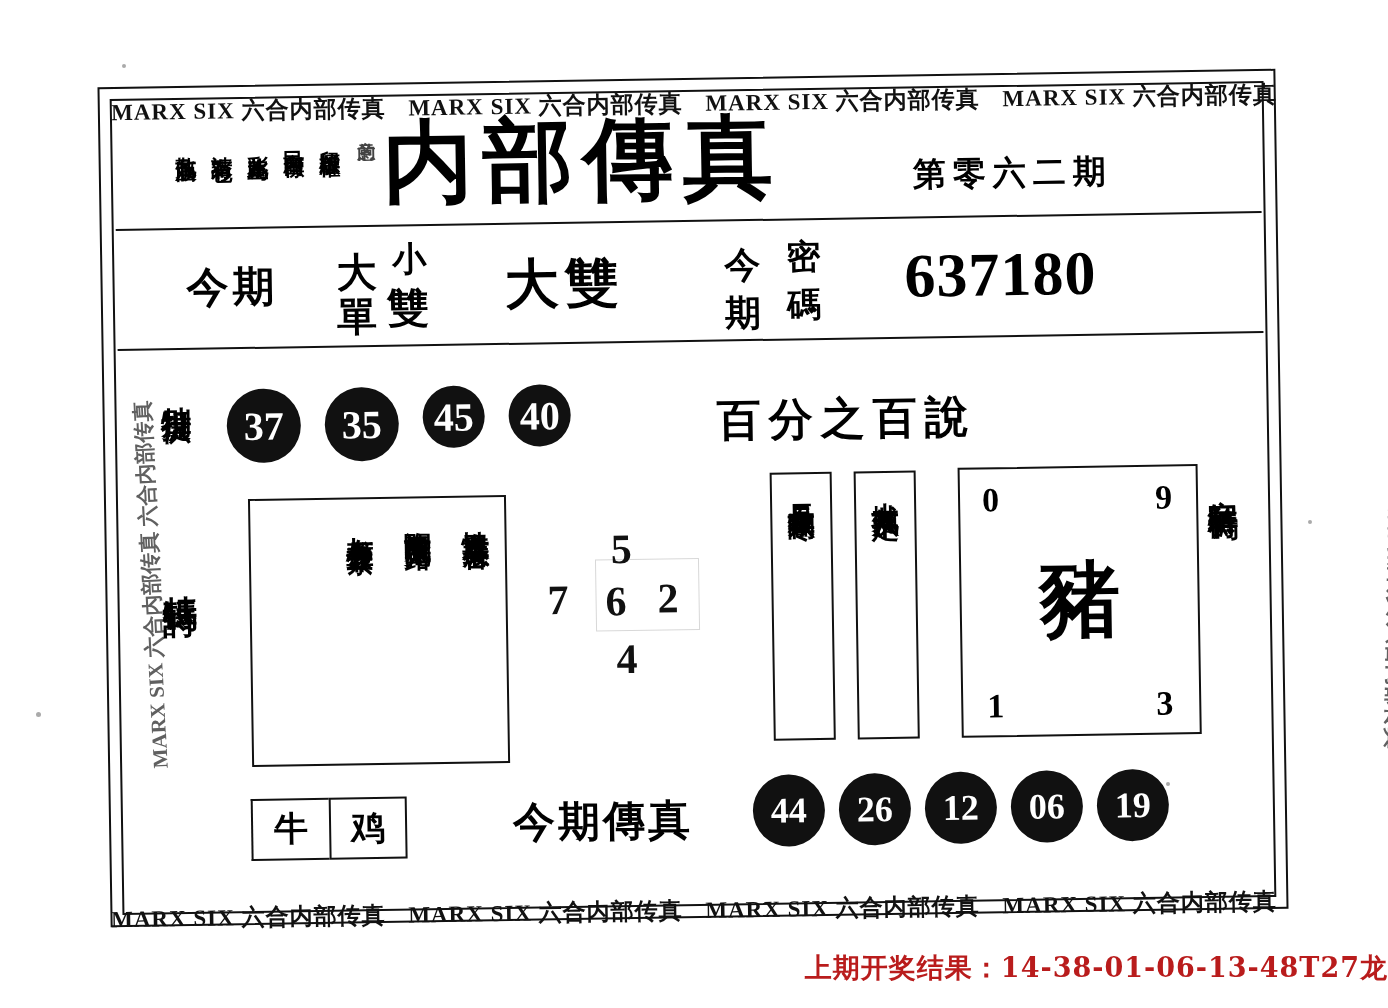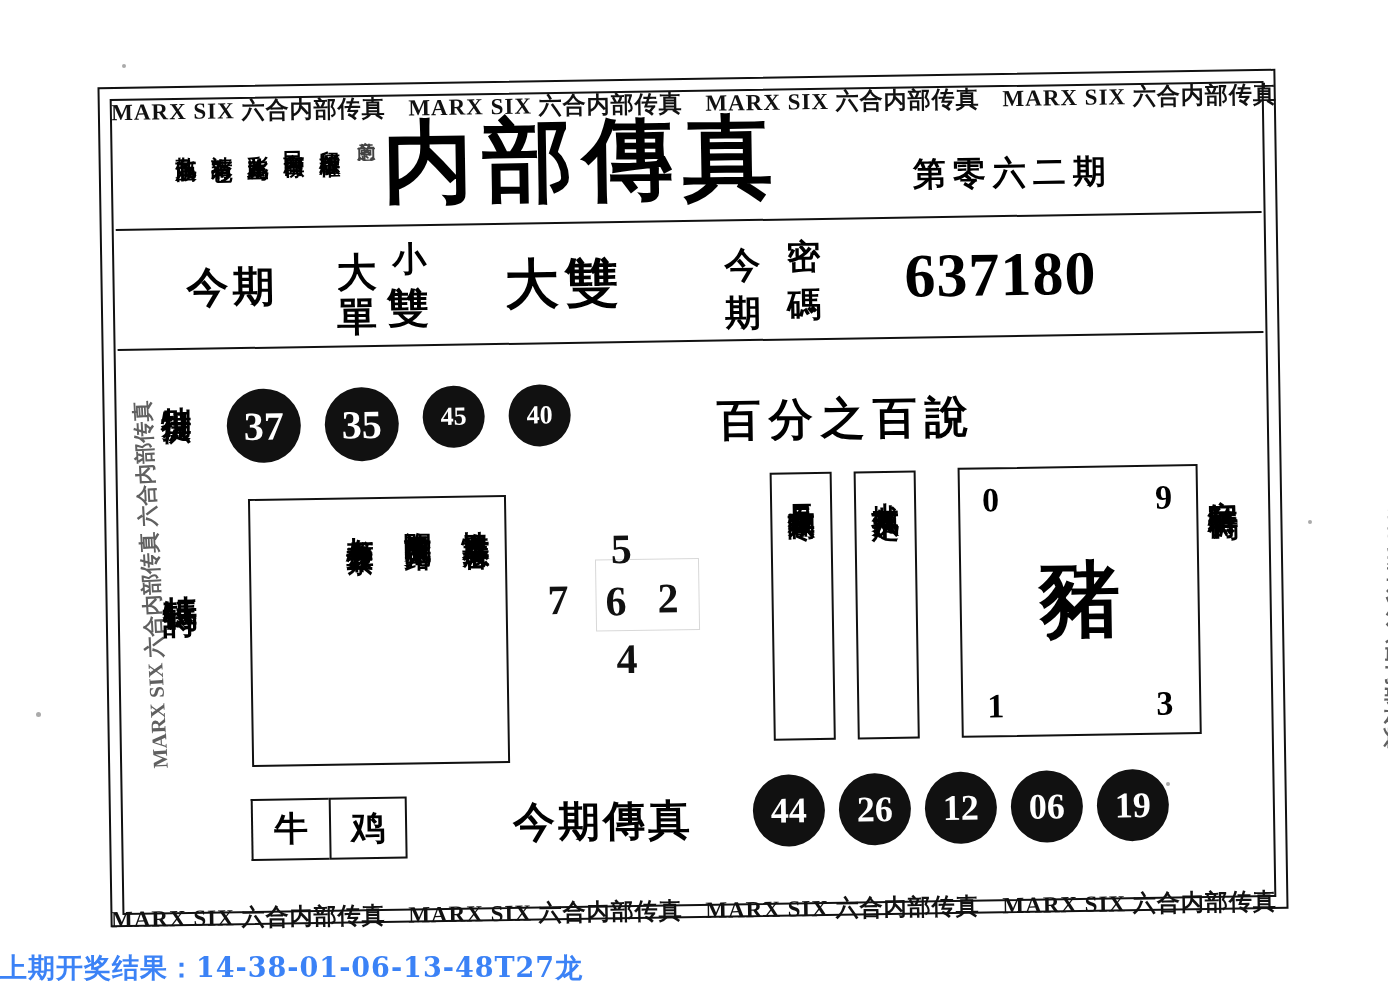--- a/index.html
+++ b/index.html
@@ -222,21 +222,21 @@
     border-radius: 50%;
     background: #111;
     color: #fff;
     font-family: "Liberation Serif", serif;
     font-weight: bold;
     font-size: 40px;
     display: flex;
     align-items: center;
     justify-content: center;
   }
-  .ball.sm { width: 62px; height: 62px; font-size: 26px; }
+  .ball.sm { width: 62px; height: 62px; font-size: 40px; }
   .slogan {
     position: absolute;
     left: 600px;
     top: 300px;
     font-family: "DejaVu Serif", serif;
     font-weight: bold;
     font-size: 44px;
     letter-spacing: 8px;
   }
 
@@ -426,25 +426,25 @@
     gap: 14px;
   }
   .bot-balls .ball { width: 72px; height: 72px; font-size: 36px; }
 
   
   .footer {
     position: absolute;
     left: 0;
     top: 950px;
     width: 100%;
-    text-align: left;
+    text-align: right;
     font-family: "DejaVu Serif", serif;
     font-weight: bold;
     font-size: 27px;
-    color: #3b82f6;
+    color: #b91c1c;
     letter-spacing: 1px;
   }
 
   
   .speck { position: absolute; background: #555; border-radius: 50%; opacity: .5; }
 </style>
 </head>
 <body>
 
 <div class="page">

